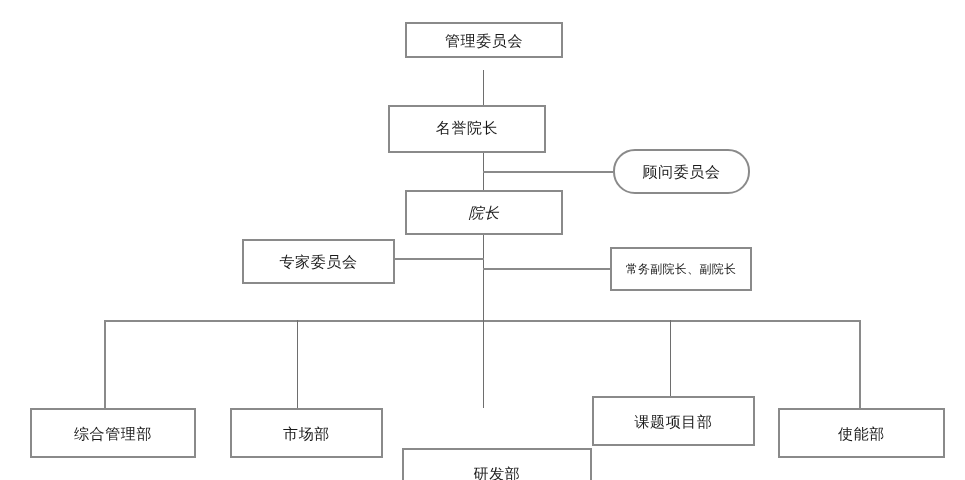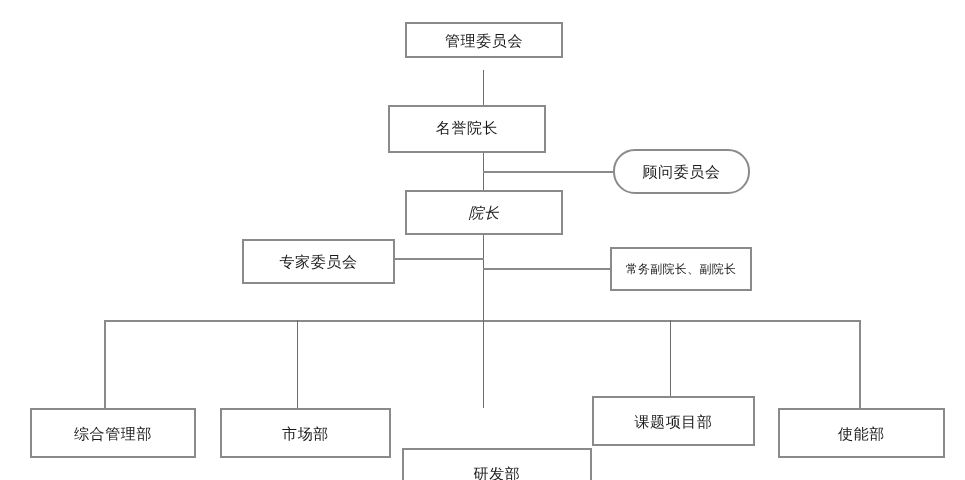--- a/index.html
+++ b/index.html
@@ -95,21 +95,21 @@
   </div>
 
   <div class="node small-label" style="left:610px; top:247px; width:142px; height:44px;">
     <span class="node-label">常务副院长、副院长</span>
   </div>
 
   <div class="node" style="left:30px; top:408px; width:166px; height:50px;">
     <span class="node-label">综合管理部</span>
   </div>
 
-  <div class="node" style="left:220px; top:408px; width:171px; height:50px;">
+  <div class="node" style="left:230px; top:408px; width:153px; height:50px;">
     <span class="node-label">市场部</span>
   </div>
 
   <div class="node" style="left:402px; top:408px; width:190px; height:50px;margin-top:40px;">
     <span class="node-label">研发部</span>
   </div>
 
   <div class="node" style="left:592px; top:396px; width:163px; height:50px;">
     <span class="node-label">课题项目部</span>
   </div>

